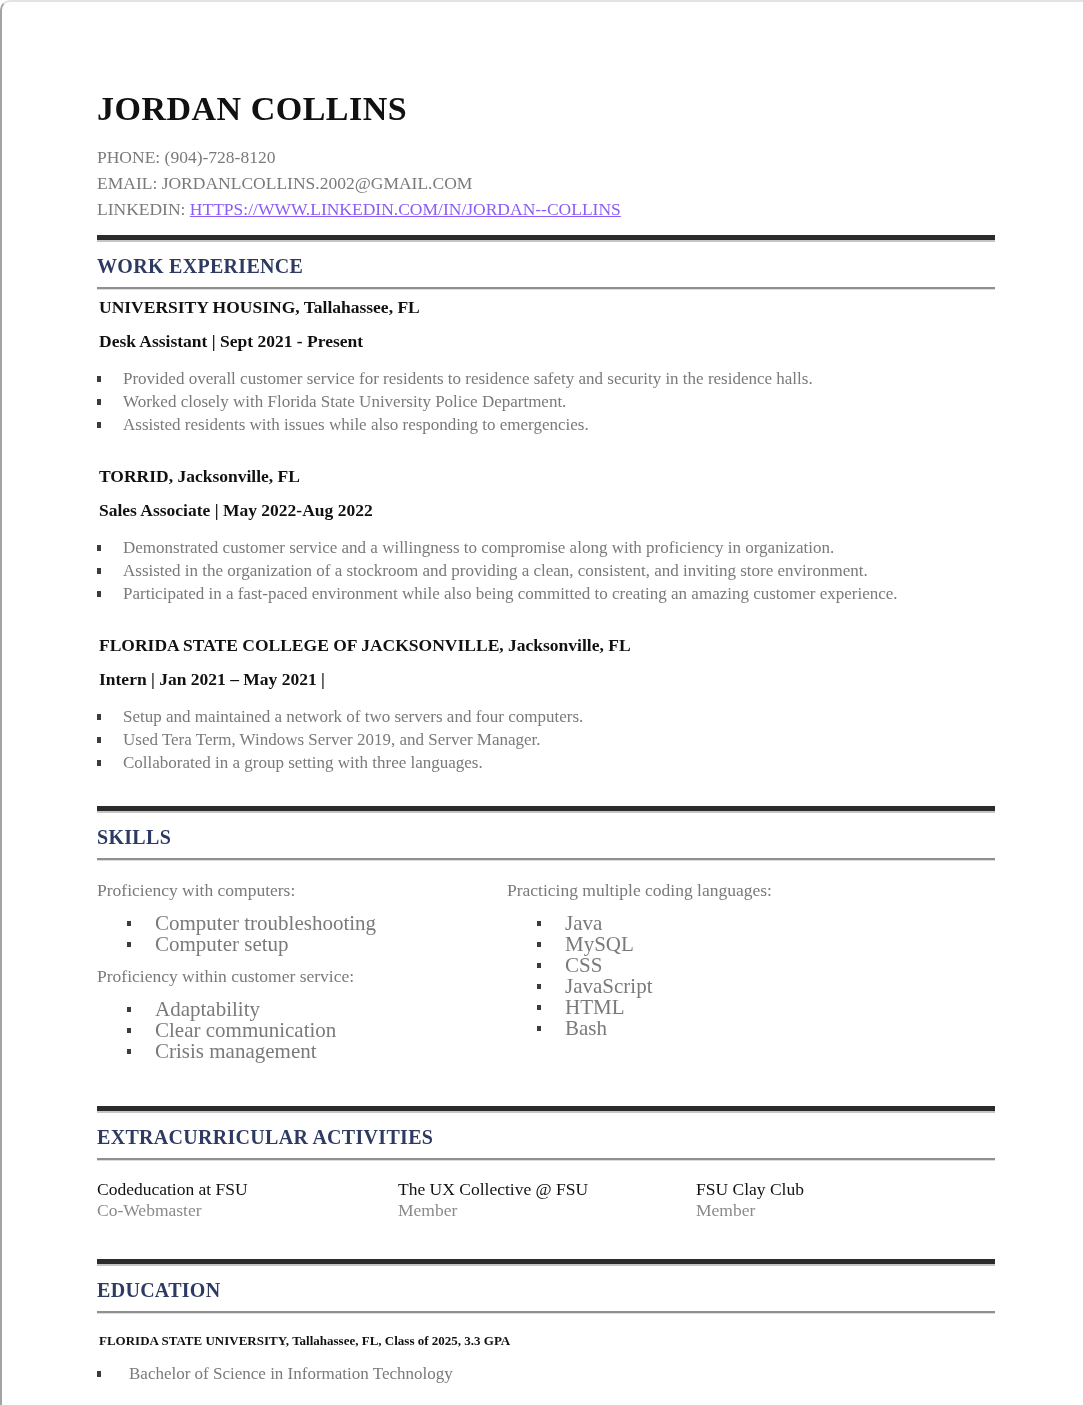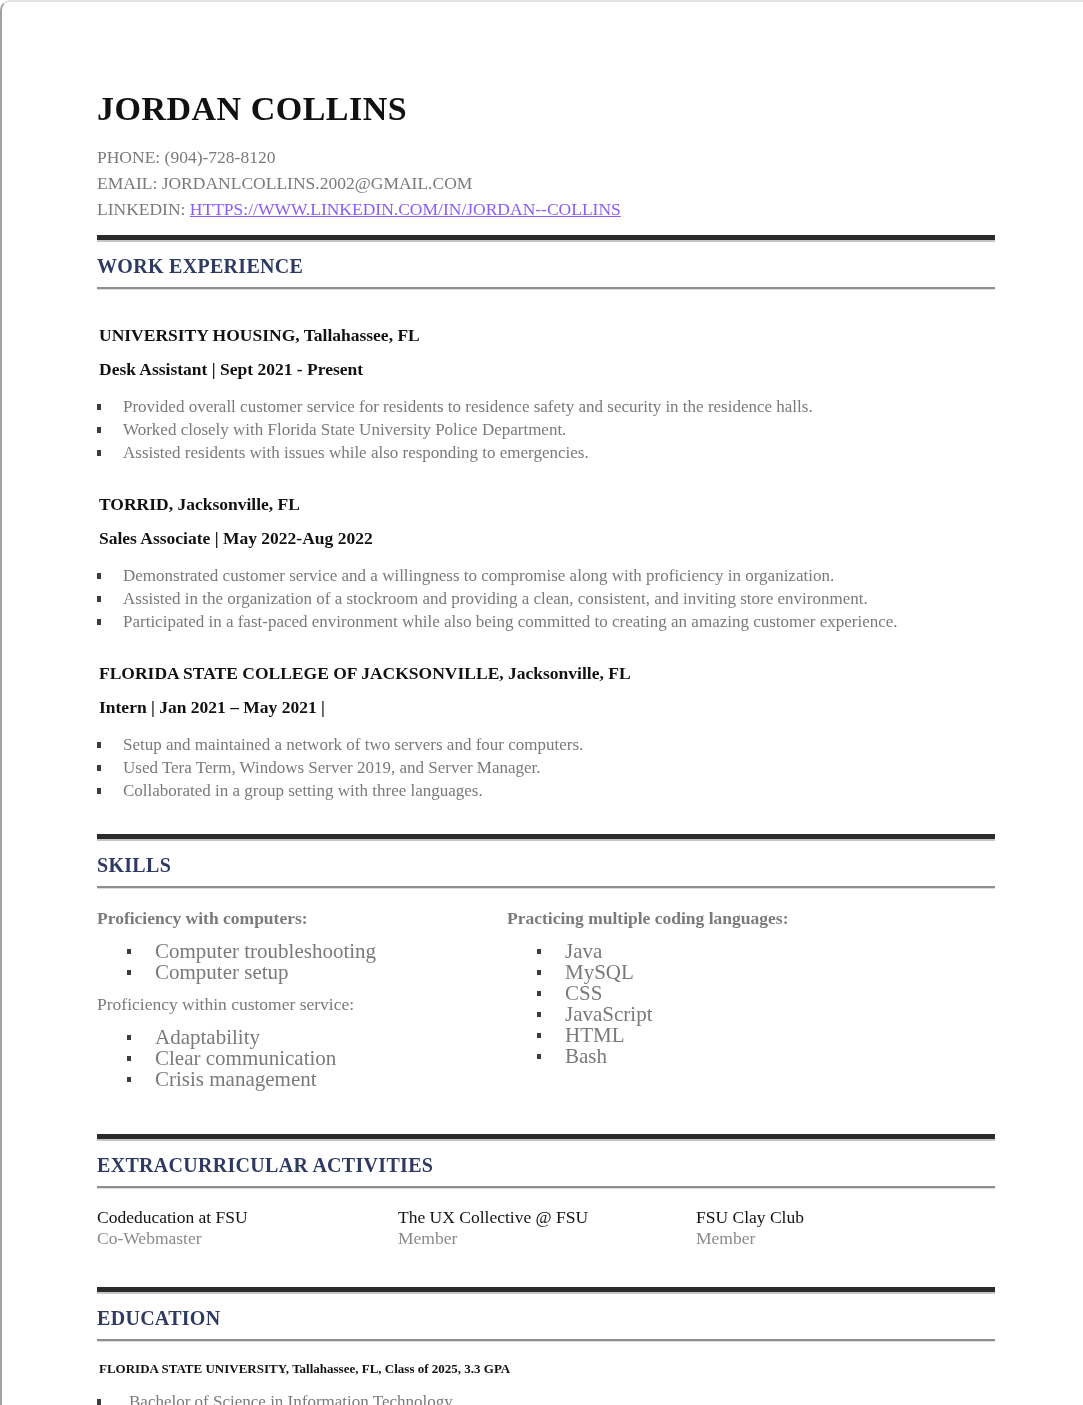--- a/index.html
+++ b/index.html
@@ -38,21 +38,21 @@
     height: 2px; background: #8f8f8f;
     box-shadow: 0 1px 0 #dcdcdc;
   }
   .rule-thick.after-contact { margin-top: 13px; }
   
   h2.section-title {
     font-size: 20px; font-weight: bold; color: #2e3a62;
     margin: 15px 0 9px 0; letter-spacing: 0.3px;
   }
   
-  .job { margin-top: 36px; }
+  .job { margin-top: 8px; }
   .job + .job { margin-top: 30px; }
   h3.company {
     font-size: 17.5px; font-weight: bold; color: #111111; margin: 0 0 0 2px;
   }
   h4.role {
     font-size: 17.5px; font-weight: bold; color: #111111; margin: 13px 0 0 2px;
   }
   ul.bullets { list-style: none; margin: 15px 0 0 0; padding: 0; }
   ul.bullets li {
     display: flex; align-items: flex-start;
@@ -60,21 +60,21 @@
   }
   .sq {
     flex: 0 0 auto; width: 4px; height: 6px; background: #3c3c3c;
     margin: 9px 22px 0 0; display: inline-block;
   }
   
   .skills-body { display: flex; margin-top: 19px; }
   .skills-col-left { width: 410px; flex: 0 0 auto; }
   .skills-col-right { flex: 1 1 auto; }
   .skill-heading { font-size: 17.5px; color: #7a7a7a; line-height: 22px; margin-top: 10px; }
-  .skill-heading:first-child { margin-top: 0; font-weight: bold; }
+  .skill-heading:first-child { margin-top: 0; }
   ul.sub-bullets { list-style: none; margin: 12px 0 9px 0; padding: 0 0 0 30px; }
   ul.sub-bullets li {
     display: flex; align-items: flex-start;
     font-size: 21px; color: #7a7a7a; line-height: 21px;
   }
   ul.sub-bullets .sq { margin: 8px 24px 0 0; height: 5px; }
   
   .activities { display: grid; grid-template-columns: 301px 298px auto; margin-top: 19px; }
   .activity .activity-name { font-size: 17.5px; color: #111111; line-height: 21px; }
   .activity .activity-role { font-size: 17.5px; color: #8a8a8a; line-height: 21px; }

